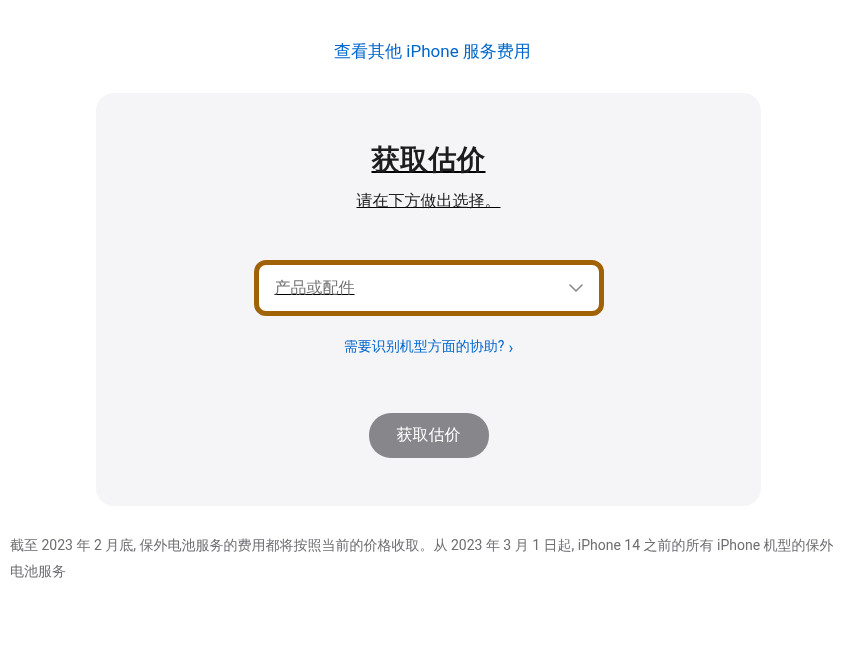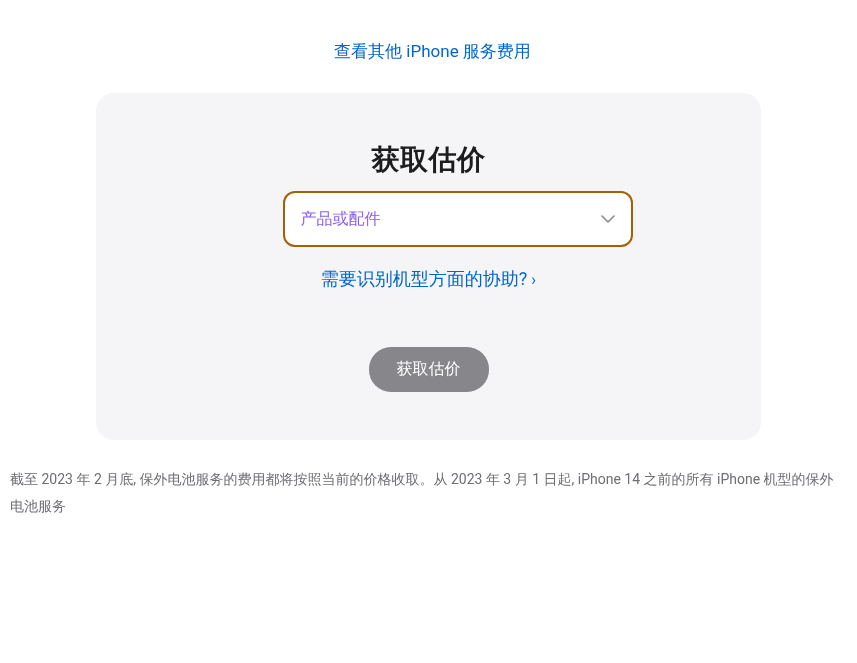--- a/index.html
+++ b/index.html
@@ -27,20 +27,21 @@
       font-size: 17px;
       text-decoration: none;
     }
     .card {
       background: #f5f5f7;
       border-radius: 18px;
       width: 665px;
       margin: 0 auto;
       padding: 48px 40px 48px 40px;
       text-align: center;
+      text-decoration: underline;
     }
     .card-title {
       font-size: 28px;
       font-weight: 600;
       color: #1d1d1f;
       margin-bottom: 12px;
       letter-spacing: 0.5px;
     }
     .card-subtitle {
       font-size: 16px;
@@ -49,31 +50,30 @@
     }
     .select-wrapper {
       position: relative;
       width: 350px;
       margin: 0 auto 28px auto;
     }
     .select-box {
       width: 100%;
       height: 56px;
       background: #ffffff;
-      border: 2px solid #a16207;
+      border: 5px solid #a16207;
       border-radius: 12px;
       padding: 0 40px 0 16px;
       font-size: 16px;
-      color: #8b5cf6;
+      color: #737373;
       text-align: left;
       cursor: pointer;
       display: flex;
       align-items: center;
       position: relative;
-      margin-left: 29px;
     }
     .chevron {
       position: absolute;
       right: 16px;
       top: 50%;
       transform: translateY(-50%);
       width: 14px;
       height: 8px;
       pointer-events: none;
     }
@@ -82,21 +82,21 @@
       width: 100%;
       height: 100%;
     }
     .help-link {
       text-align: center;
       margin-top: -8px;
       margin-bottom: 56px;
     }
     .help-link a {
       color: #06c;
-      font-size: 18px;
+      font-size: 14px;
       text-decoration: none;
       display: inline-flex;
       align-items: center;
     }
     .help-link a::after {
       content: "›";
       margin-left: 4px;
       font-size: 16px;
     }
     .submit-btn {
@@ -122,20 +122,21 @@
 <body>
 
 <div class="container">
 
   <div class="top-link">
     <a href="#">查看其他 iPhone 服务费用</a>
   </div>
 
   <div class="card">
     <h2 class="card-title">获取估价</h2>
+    <p class="card-subtitle">请在下方做出选择。</p>
 
     <div class="select-wrapper">
       <div class="select-box">
         <span>产品或配件</span>
         <span class="chevron">
           <svg viewBox="0 0 14 8" fill="none">
               <path d="M1 1L7 7L13 1" stroke="#86868b" stroke-width="1.5" stroke-linecap="round" stroke-linejoin="round"></path>
             </svg>
         </span>
       </div>

